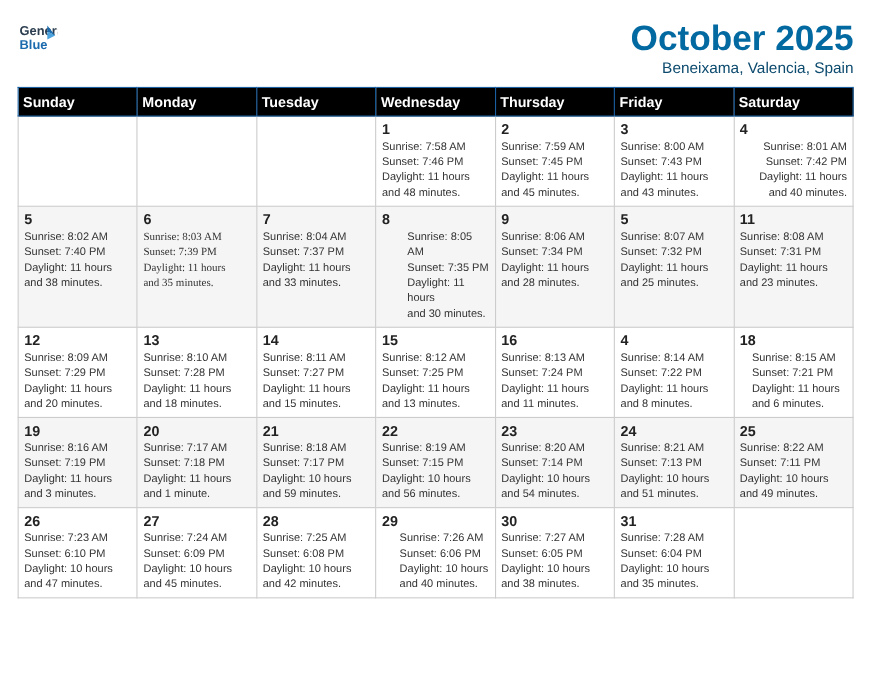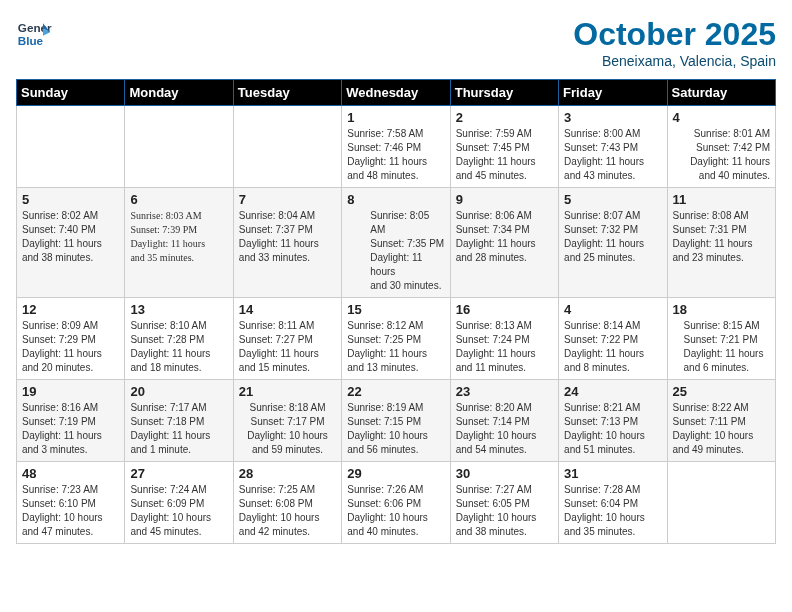--- a/index.html
+++ b/index.html
@@ -251,21 +251,21 @@
         </td>
         <td>
           <span class="day-num">20</span>
           <div class="day-info" style="white-space: pre-line;">Sunrise: 7:17 AM
 Sunset: 7:18 PM
 Daylight: 11 hours
 and 1 minute.</div>
         </td>
         <td>
           <span class="day-num">21</span>
-          <div class="day-info" style="white-space: pre-line; text-align: center;">Sunrise: 8:18 AM
+          <div class="day-info" style="white-space: pre-line;">Sunrise: 8:18 AM
 Sunset: 7:17 PM
 Daylight: 10 hours
 and 59 minutes.</div>
         </td>
         <td>
           <span class="day-num">22</span>
           <div class="day-info" style="white-space: pre-line;">Sunrise: 8:19 AM
 Sunset: 7:15 PM
 Daylight: 10 hours
 and 56 minutes.</div>
@@ -287,21 +287,21 @@
         <td>
           <span class="day-num">25</span>
           <div class="day-info" style="white-space: pre-line;">Sunrise: 8:22 AM
 Sunset: 7:11 PM
 Daylight: 10 hours
 and 49 minutes.</div>
         </td>
       </tr>
       <tr>
         <td>
-          <span class="day-num">48</span>
+          <span class="day-num">26</span>
           <div class="day-info" style="white-space: pre-line;">Sunrise: 7:23 AM
 Sunset: 6:10 PM
 Daylight: 10 hours
 and 47 minutes.</div>
         </td>
         <td>
           <span class="day-num">27</span>
           <div class="day-info" style="white-space: pre-line;">Sunrise: 7:24 AM
 Sunset: 6:09 PM
 Daylight: 10 hours
@@ -309,21 +309,21 @@
         </td>
         <td>
           <span class="day-num">28</span>
           <div class="day-info" style="white-space: pre-line;">Sunrise: 7:25 AM
 Sunset: 6:08 PM
 Daylight: 10 hours
 and 42 minutes.</div>
         </td>
         <td>
           <span class="day-num">29</span>
-          <div class="day-info" style="white-space: pre-line;">Sunrise: 7:26 AM
+          <div class="day-info" style="white-space: pre-line; margin-left: 16px;">Sunrise: 7:26 AM
 Sunset: 6:06 PM
 Daylight: 10 hours
 and 40 minutes.</div>
         </td>
         <td>
           <span class="day-num">30</span>
           <div class="day-info" style="white-space: pre-line;">Sunrise: 7:27 AM
 Sunset: 6:05 PM
 Daylight: 10 hours
 and 38 minutes.</div>

